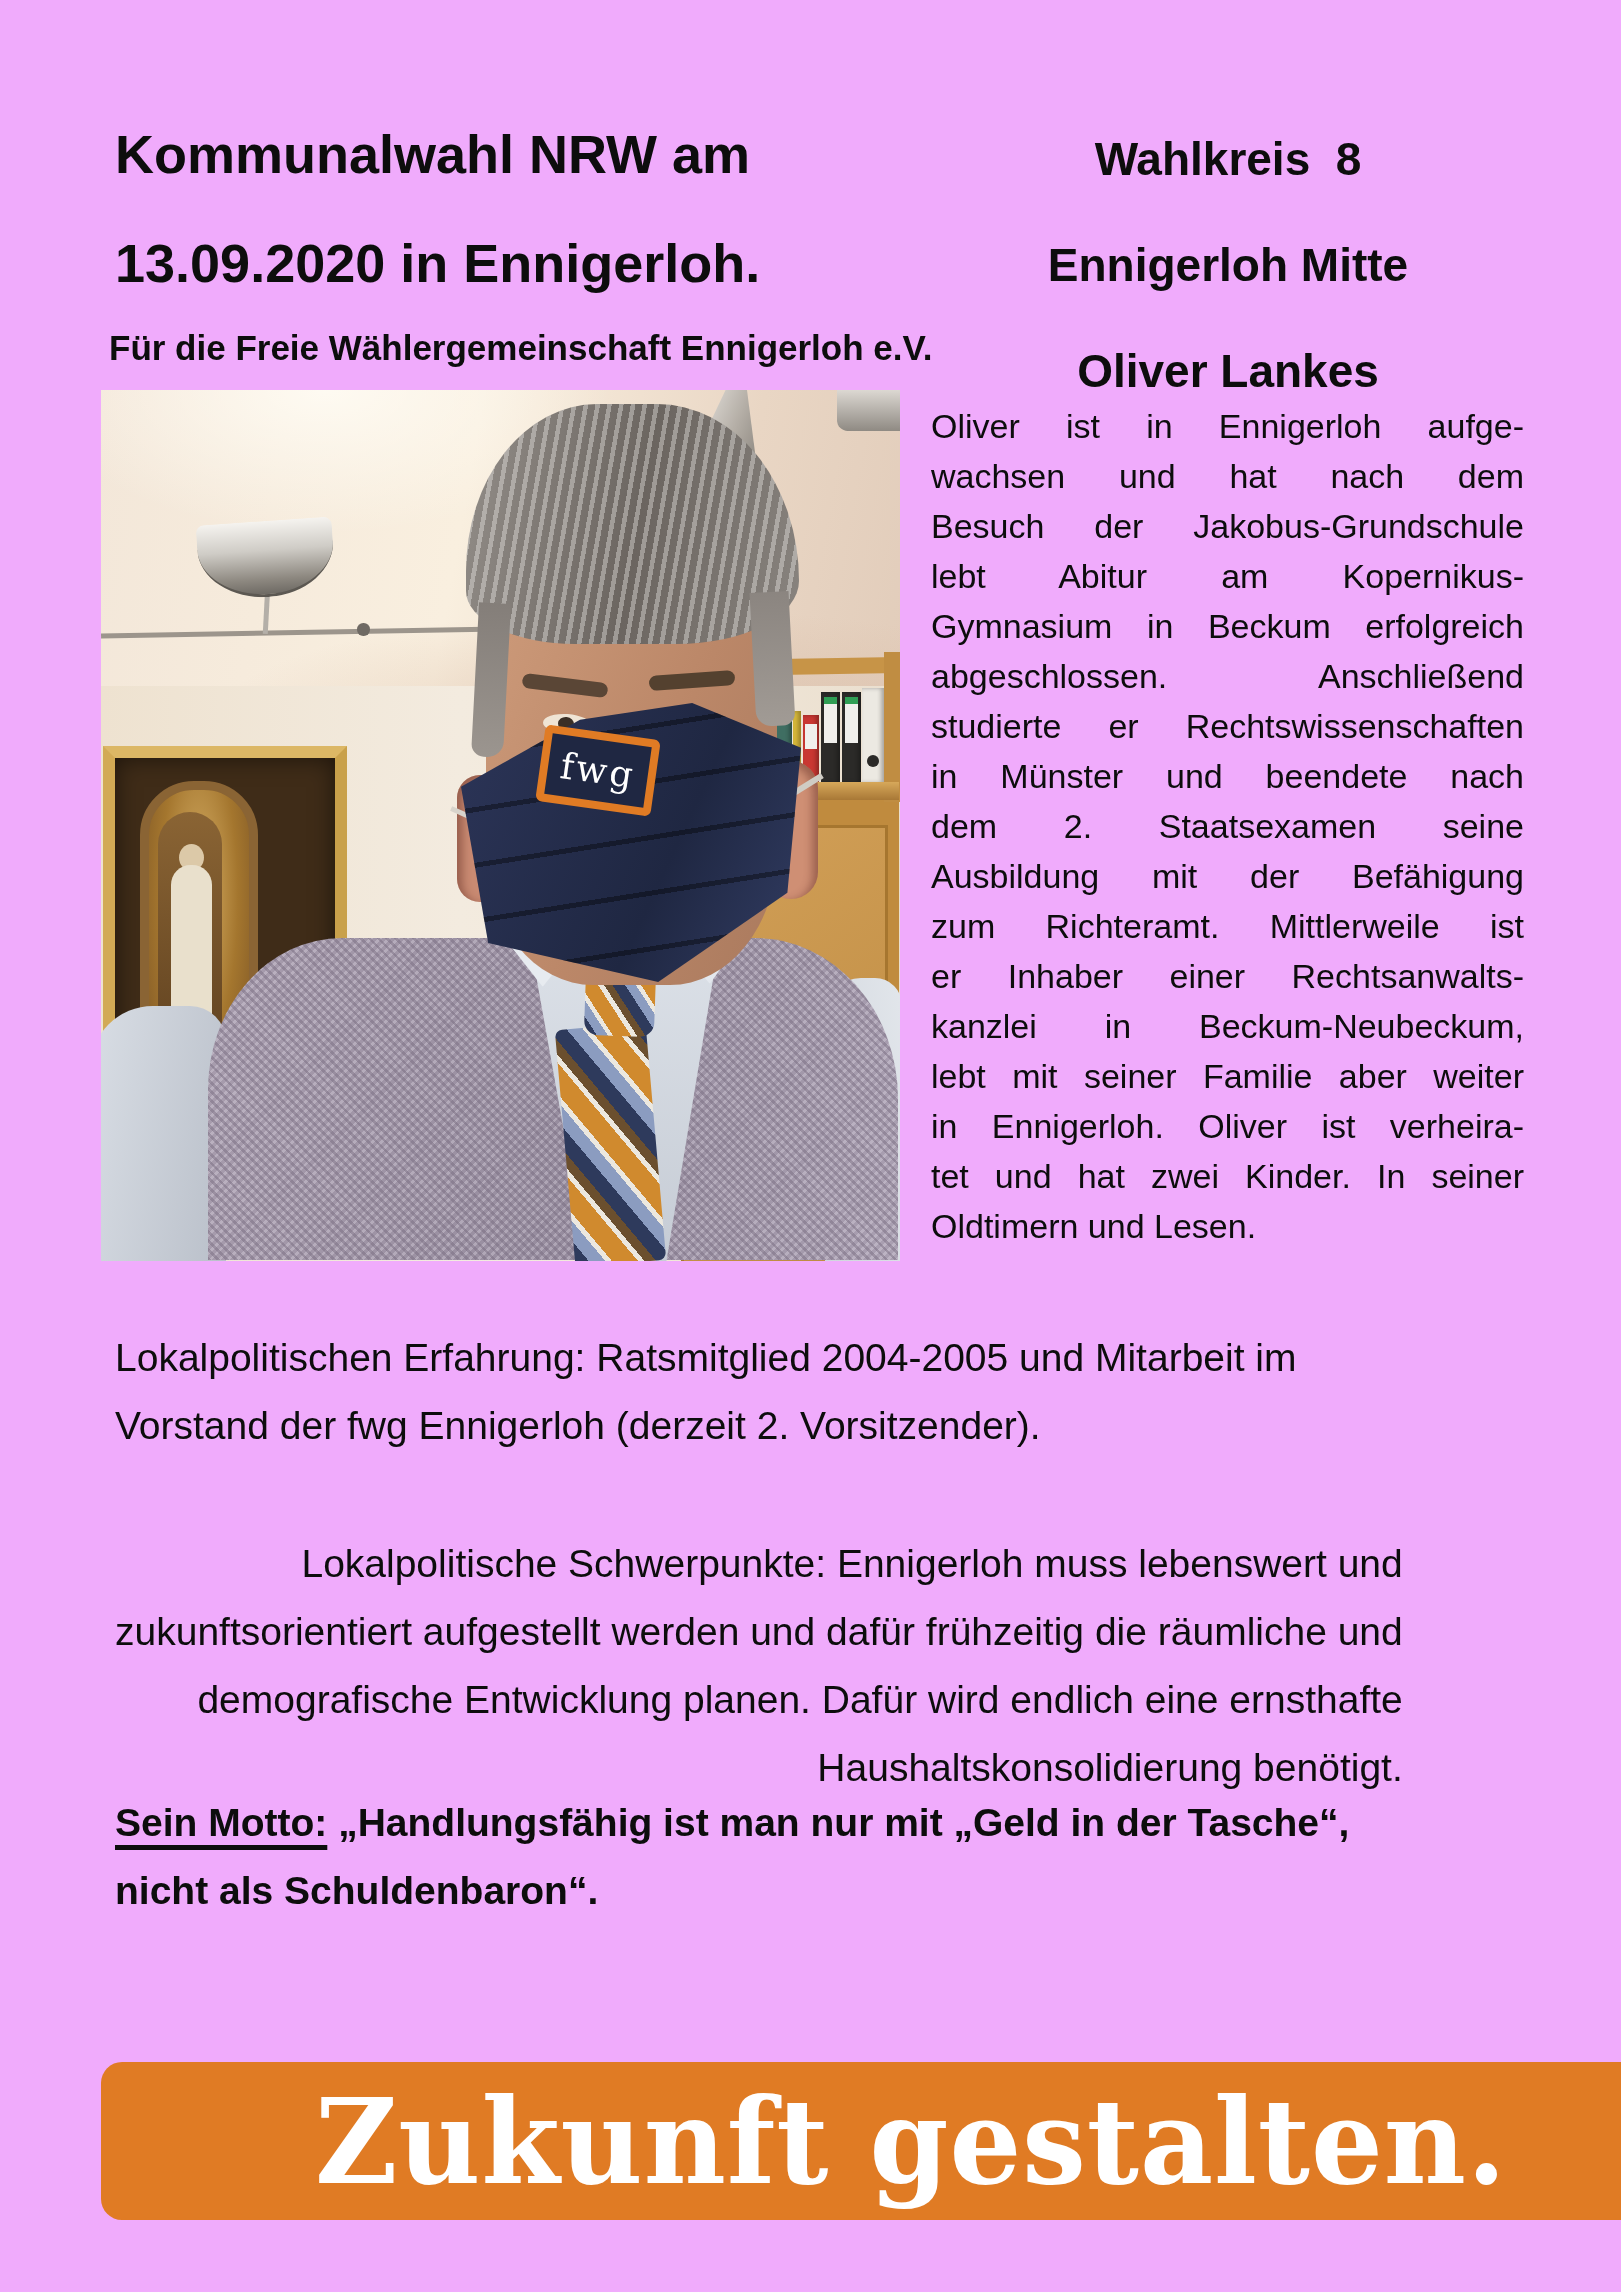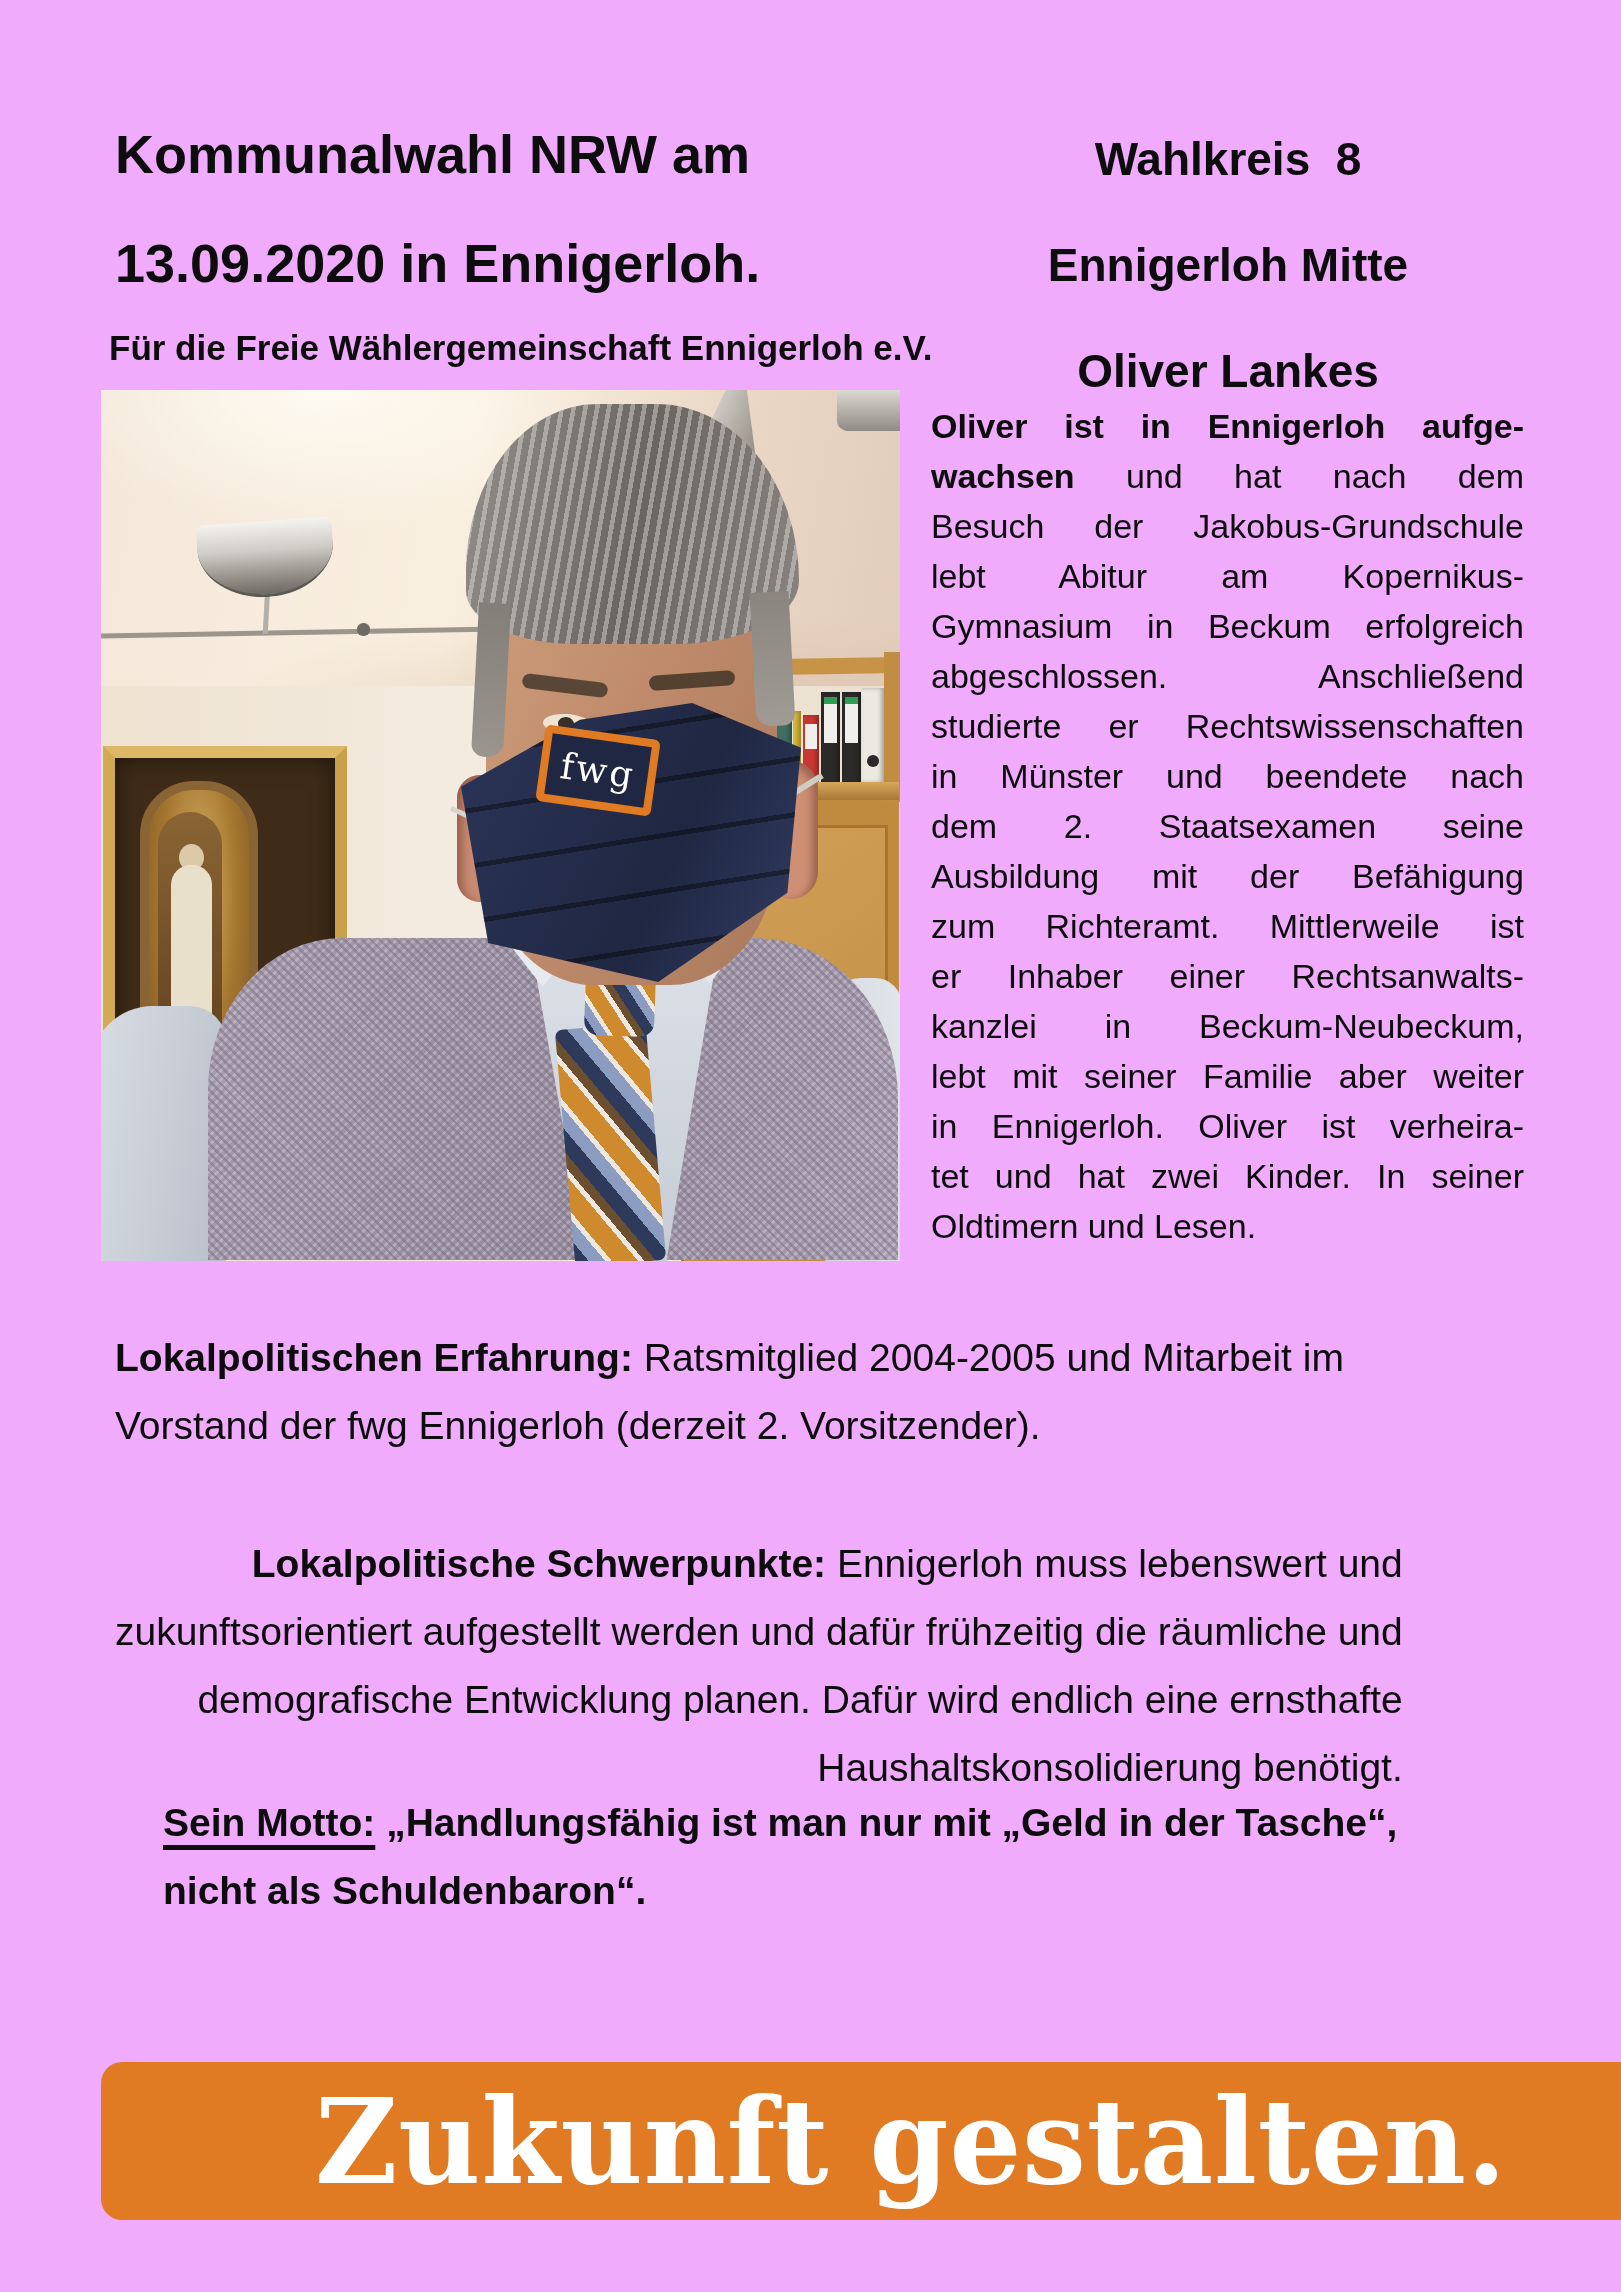--- a/index.html
+++ b/index.html
@@ -1,19 +1,19 @@
 <!DOCTYPE html>
 <html style="font-size:14.3px"><head>
 <meta charset="utf-8">
 <style>
   html,body{margin:0;padding:0;background:#b1b1b3;}
   .page{position:relative;width:1621px;height:2293px;overflow:hidden;
         font-family:"Liberation Sans",sans-serif;color:#0d0d0d;}
   .ab{position:absolute;}
-  .b{font-weight:bold;}
+  .b{font-weight:normal;}
   .pre{white-space:pre;}
 
   
   .hdr-left{left:115px;top:100px;font-size:54px;font-weight:bold;line-height:109px;white-space:nowrap;}
   .hdr-right{left:927px;top:106px;width:602px;text-align:center;font-size:46px;font-weight:bold;line-height:106px;white-space:nowrap;}
   .subtitle{left:109px;top:328px;font-size:35px;font-weight:bold;white-space:nowrap;}
 
   
   .photo{left:101px;top:390px;width:799px;height:871px;background:#f2e9dc;overflow:hidden;}
   .ceiling{left:0;top:0;width:799px;height:300px;
@@ -126,21 +126,21 @@
   
   .bio{left:931px;top:401px;width:593px;font-size:34px;line-height:50px;}
   .bio-line{text-align:justify;text-align-last:justify;white-space:nowrap;}
   .bio-line.last{text-align-last:left;}
 
   
   .para{left:115px;font-size:39px;line-height:68px;}
   .para div{white-space:nowrap;}
   .para-exp{top:1324px;}
   .para-focus{top:1530px;text-align:right;}
-  .para-motto{top:1789px;font-weight:bold;margin-left:48px;}
+  .para-motto{top:1789px;font-weight:bold;}
   .u{text-decoration:underline;text-decoration-thickness:4.5px;text-underline-offset:9px;}
 
   
   .banner{left:101px;top:2062px;width:1620px;height:158px;
     display:flex;align-items:center;justify-content:center;border-radius:21px;}
   .banner span{font-family:"DejaVu Serif",serif;font-weight:bold;font-size:113px;
     letter-spacing:0.9px;transform:scaleY(1.05);}
 </style>
 </head>
 <body>

